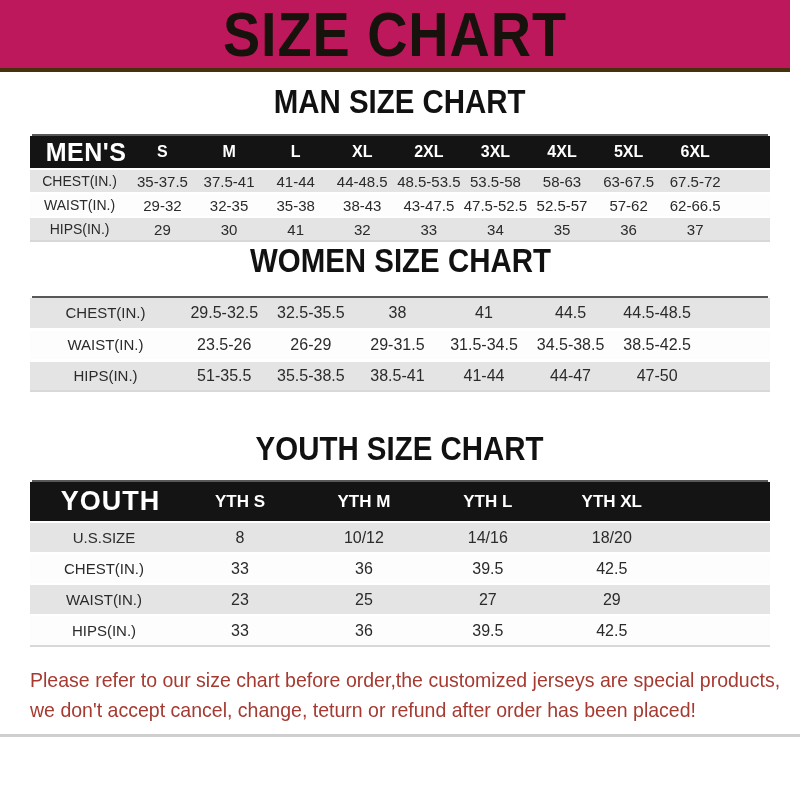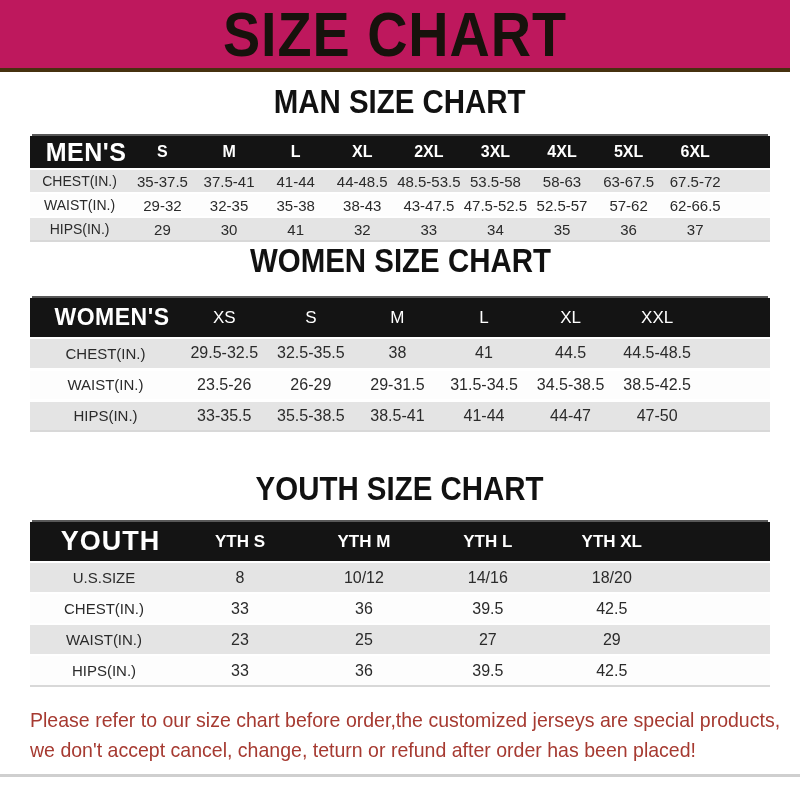--- a/index.html
+++ b/index.html
@@ -147,30 +147,20 @@
     <col style="width:20.4%">
       <col style="width:11.7%">
       <col style="width:11.7%">
       <col style="width:11.7%">
     <col style="width:11.7%">
       <col style="width:11.7%">
       <col style="width:11.7%">
       <col style="width:9.4%">
   </colgroup>
   <tbody>
-      <tr>
-    <th class="tbl-label">WOMEN'S</th>
-    <th>XS</th>
-    <th>S</th>
-    <th>M</th>
-    <th>L</th>
-    <th>XL</th>
-    <th>XXL</th>
-    <th></th>
-  </tr>
   <tr class="stripe">
     <td class="row-label">CHEST(IN.)</td>
     <td>29.5-32.5</td>
     <td>32.5-35.5</td>
     <td>38</td>
     <td>41</td>
     <td>44.5</td>
     <td>44.5-48.5</td>
     <td></td>
   </tr>
@@ -179,21 +169,21 @@
     <td>23.5-26</td>
     <td>26-29</td>
     <td>29-31.5</td>
     <td>31.5-34.5</td>
     <td>34.5-38.5</td>
     <td>38.5-42.5</td>
     <td></td>
   </tr>
   <tr class="stripe">
     <td class="row-label">HIPS(IN.)</td>
-    <td>33-35.5</td>
+    <td>51-35.5</td>
     <td>35.5-38.5</td>
     <td>38.5-41</td>
     <td>41-44</td>
     <td>44-47</td>
     <td>47-50</td>
     <td></td>
   </tr>
 </tbody>
   </table>
 

